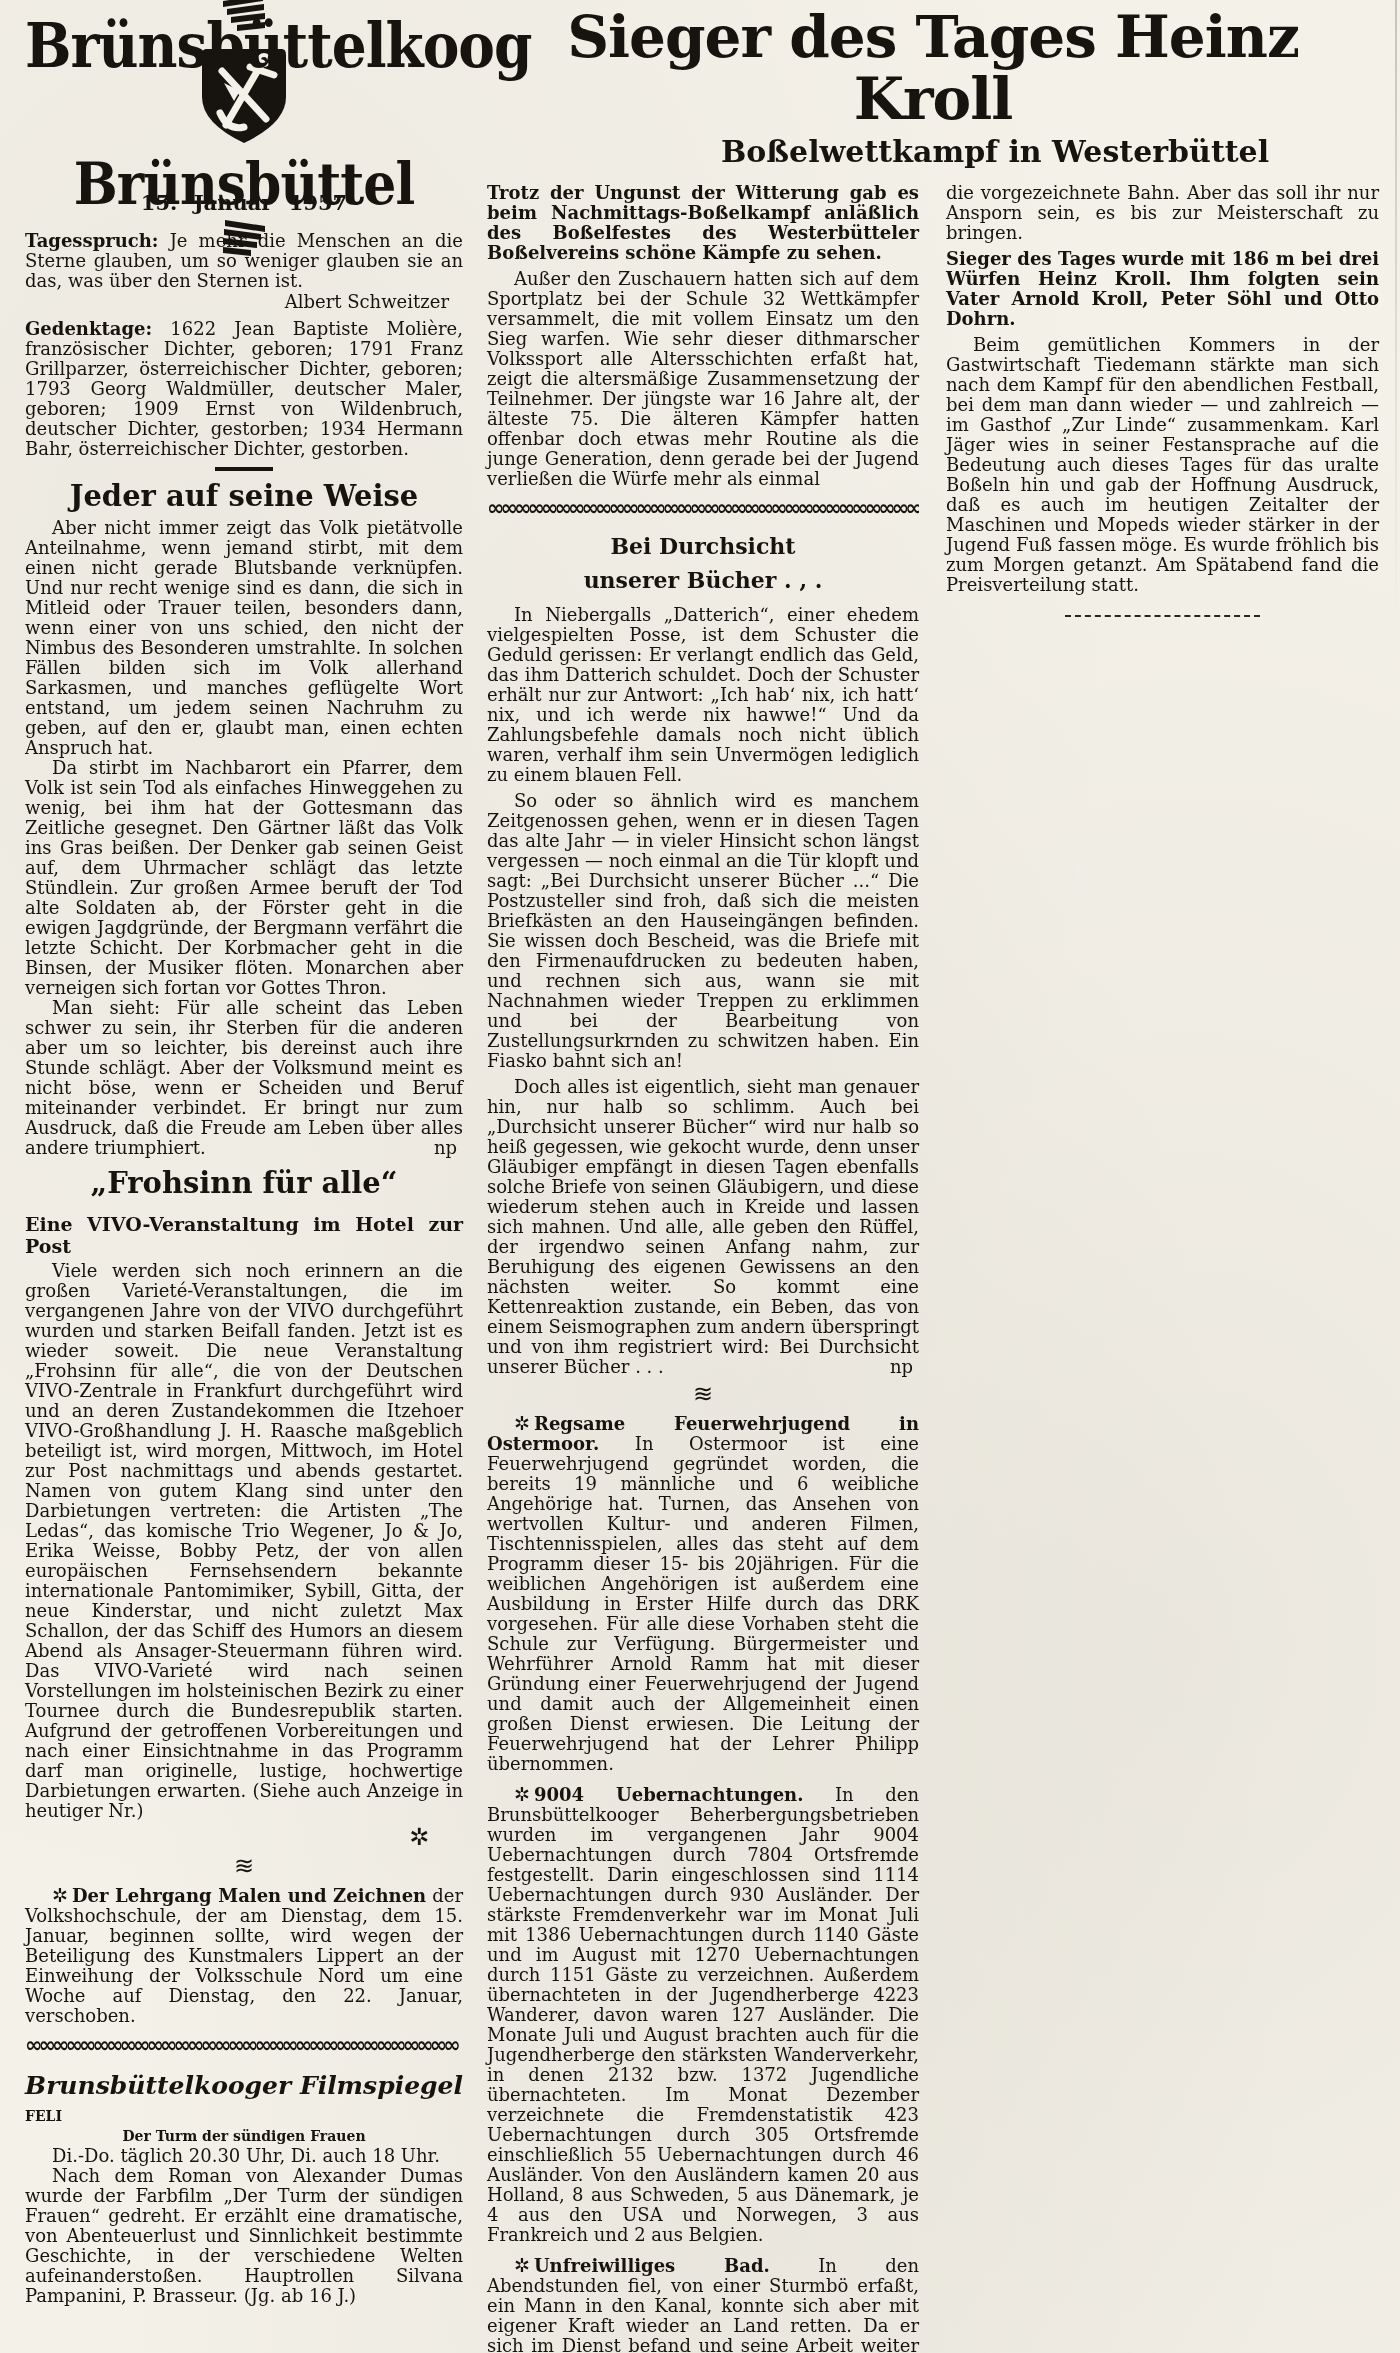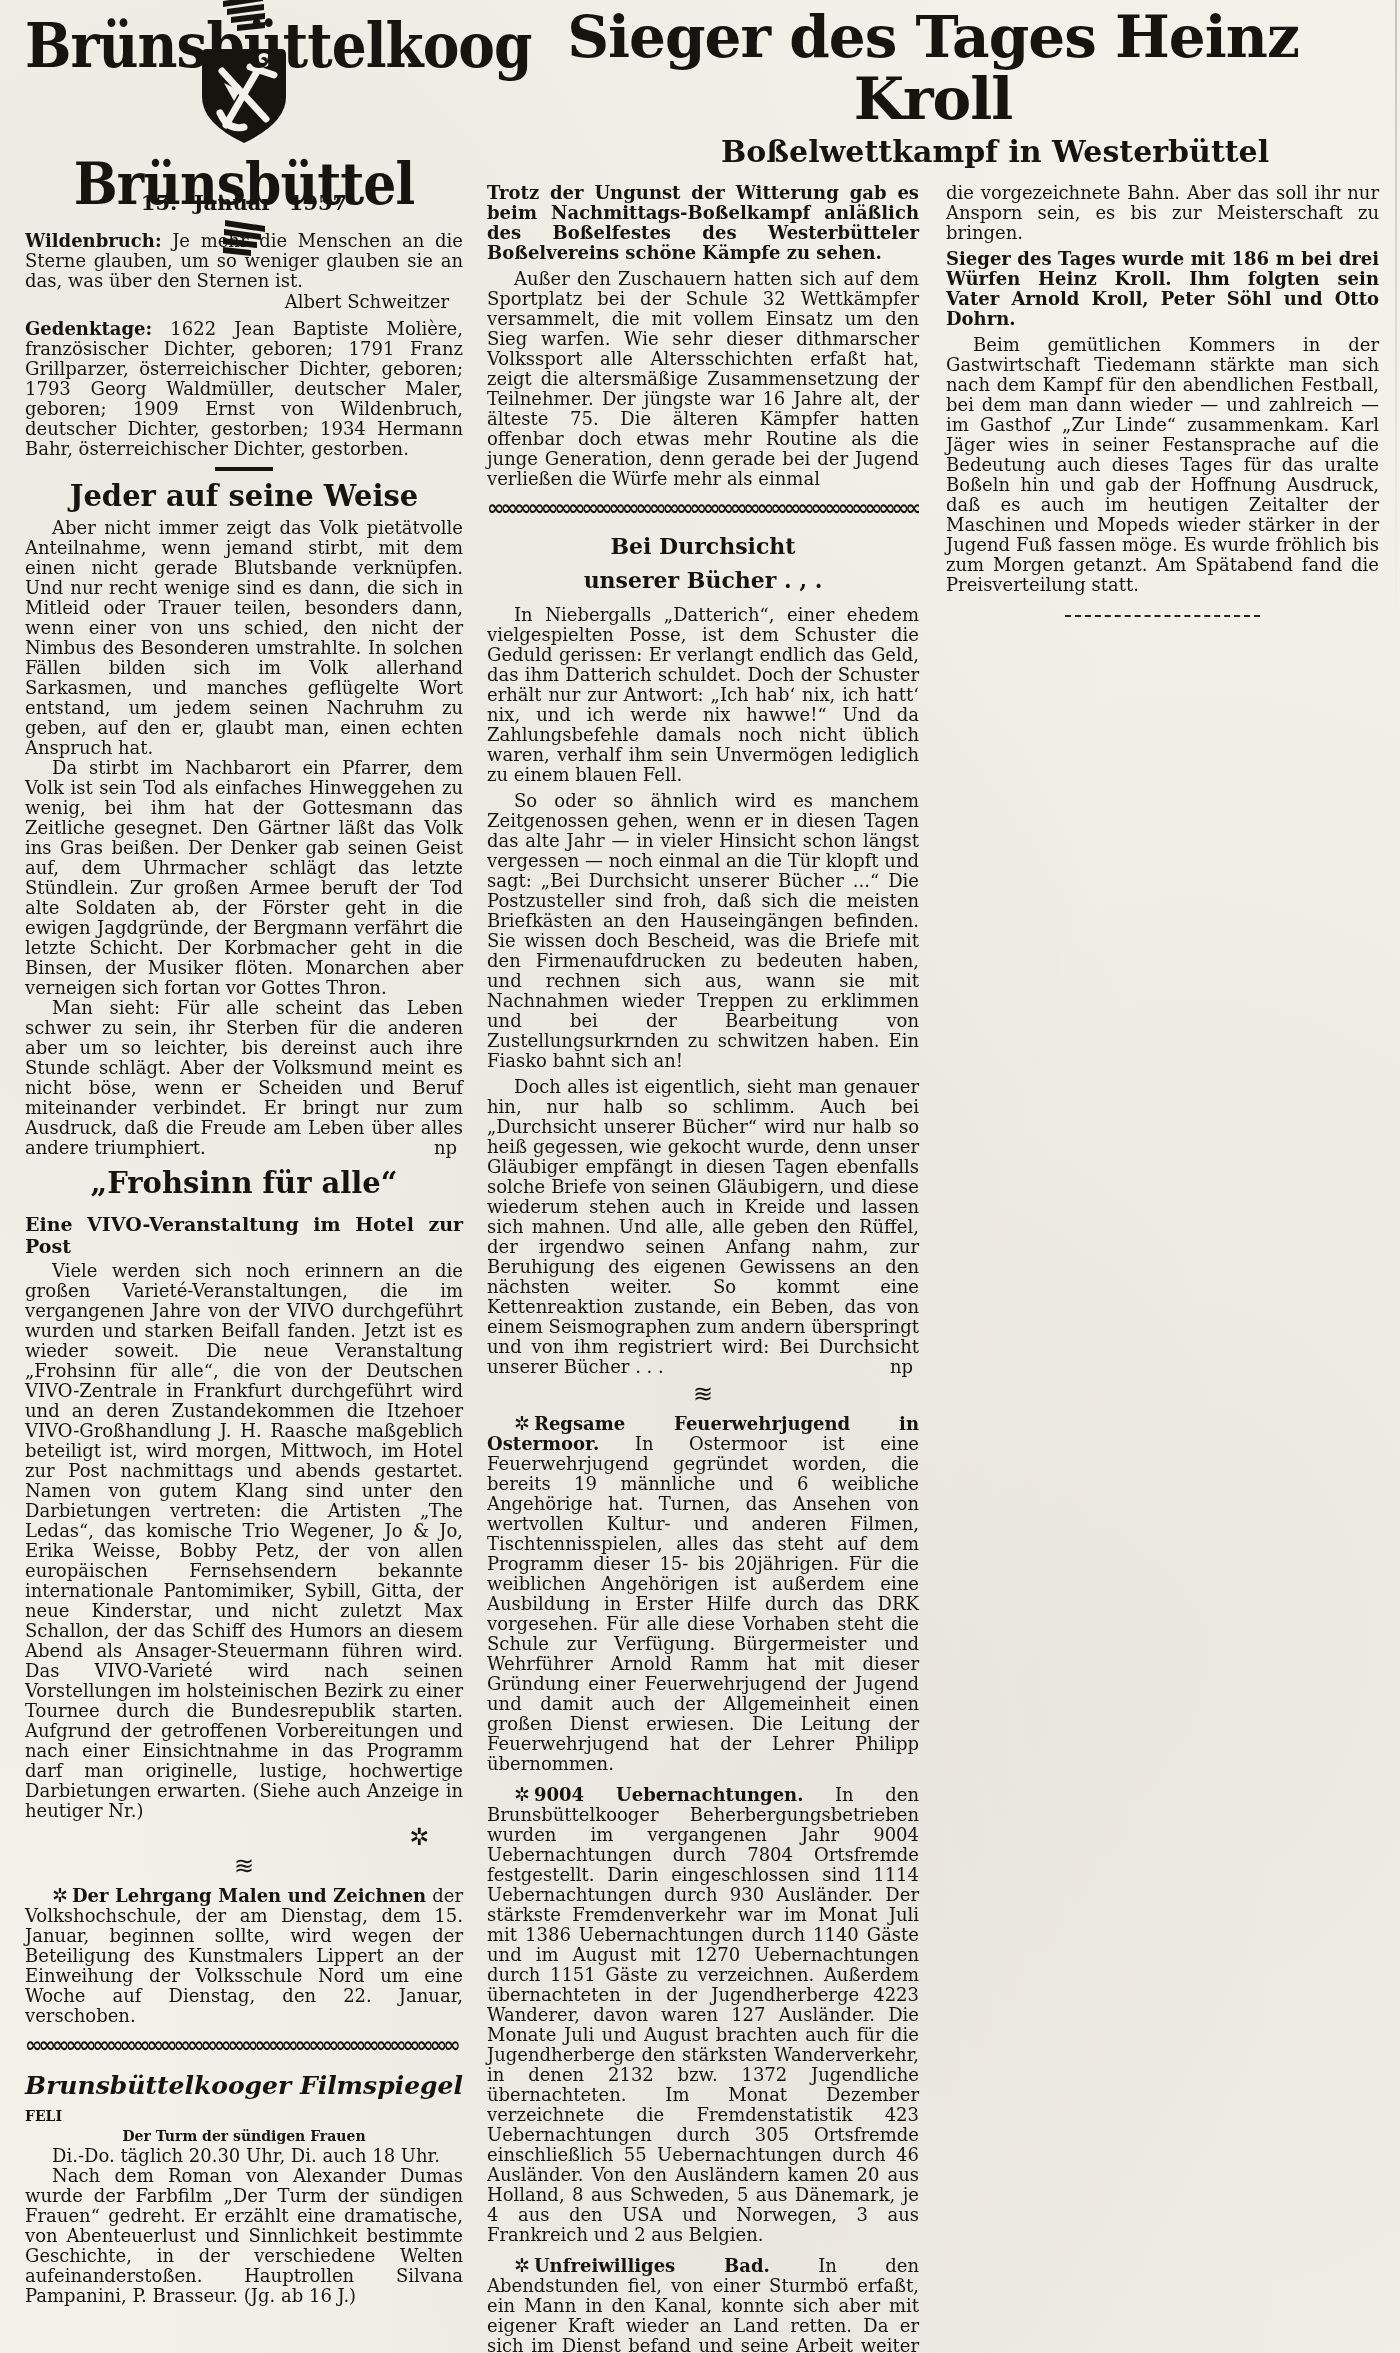--- a/index.html
+++ b/index.html
@@ -91,21 +91,21 @@
             <polygon points="42,8 2,2 2,8 42,14" fill="#17130e"></polygon>
             <polygon points="38,16 1,11 1,17 38,22" fill="#17130e"></polygon>
             <polygon points="34,24 0,20 0,26 34,30" fill="#17130e"></polygon>
             <polygon points="28,32 0,29 0,35 28,38" fill="#17130e"></polygon>
           </svg>
         </span>
       </div>
       <div class="edition-date">15. Januar 1957</div>
     </header>
 
-    <p class="noindent"><span class="b">Wildenbruch:</span> <span>Je mehr die Menschen an die Sterne glauben, um so weniger glauben sie an das, was über den Sternen ist.</span></p>
+    <p class="noindent"><span class="b">Tagesspruch:</span> <span>Je mehr die Menschen an die Sterne glauben, um so weniger glauben sie an das, was über den Sternen ist.</span></p>
     <div class="attrib">Albert Schweitzer</div>
 
     <div class="gap-s"></div>
     <p class="noindent"><span class="b">Gedenktage:</span> <span>1622 Jean Baptiste Molière, französischer Dichter, geboren; 1791 Franz Grillparzer, österreichischer Dichter, geboren; 1793 Georg Waldmüller, deutscher Maler, geboren; 1909 Ernst von Wildenbruch, deutscher Dichter, gestorben; 1934 Hermann Bahr, österreichischer Dichter, gestorben.</span></p>
 
     <div class="shortline"></div>
 
     <h2>Jeder auf seine Weise</h2>
     <p>Aber nicht immer zeigt das Volk pietätvolle Anteilnahme, wenn jemand stirbt, mit dem einen nicht gerade Blutsbande verknüpfen. Und nur recht wenige sind es dann, die sich in Mitleid oder Trauer teilen, besonders dann, wenn einer von uns schied, den nicht der Nimbus des Besonderen umstrahlte. In solchen Fällen bilden sich im Volk allerhand Sarkasmen, und manches geflügelte Wort entstand, um jedem seinen Nachruhm zu geben, auf den er, glaubt man, einen echten Anspruch hat.</p>
     <p>Da stirbt im Nachbarort ein Pfarrer, dem Volk ist sein Tod als einfaches Hinweggehen zu wenig, bei ihm hat der Gottesmann das Zeitliche gesegnet. Den Gärtner läßt das Volk ins Gras beißen. Der Denker gab seinen Geist auf, dem Uhrmacher schlägt das letzte Stündlein. Zur großen Armee beruft der Tod alte Soldaten ab, der Förster geht in die ewigen Jagdgründe, der Bergmann verfährt die letzte Schicht. Der Korbmacher geht in die Binsen, der Musiker flöten. Monarchen aber verneigen sich fortan vor Gottes Thron.</p>

